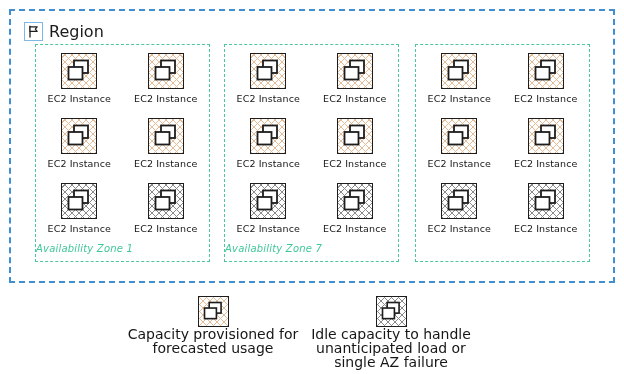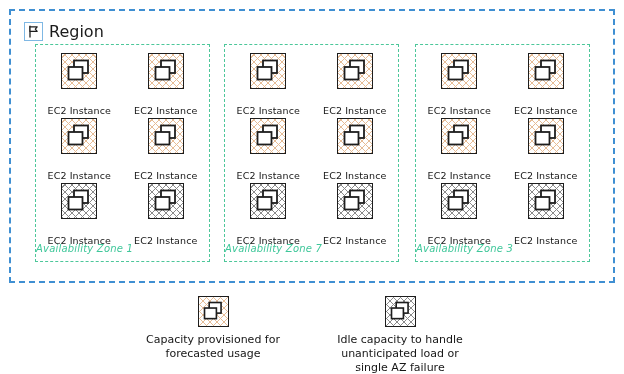--- a/index.html
+++ b/index.html
@@ -74,21 +74,20 @@
     display: flex;
     flex-direction: column;
     align-items: center;
     gap: 4px;
   }
   .instance-label {
     font-size: 9.5px;
     letter-spacing: .1px;
     white-space: nowrap;
     color: #161616;
-    margin-top: 12px;
   }
   .az-caption {
     position: absolute;
     left: 0;
     right: 0;
     bottom: 7px;
     text-align: left;
     font-size: 10px;
     font-style: italic;
     color: #3fc79a;
@@ -126,25 +125,24 @@
     width: 624px;
     height: 78px;
   }
   .legend-item {
     position: absolute;
     display: flex;
     flex-direction: column;
     align-items: center;
   }
   #legend-item-provisioned { left: 123px; width: 180px; }
-  #legend-item-idle        { left: 310px; width: 180px; align-items: center; }
+  #legend-item-idle        { left: 301px; width: 180px; align-items: center; }
   .legend-caption {
-    margin-top: 6px;
     text-align: center;
-    font-size: 11px;
+    font-size: 14px;
     line-height: 14px;
     color: #161616;
     white-space: pre-line;
   }
 </style>
 </head>
 <body>
 
 <div id="region-container">
 
@@ -328,21 +326,20 @@
       <div class="instance-cell">
         <span class="ec2-icon gray">
           <svg width="33" height="33" viewBox="0 0 33 33" aria-hidden="true">
             <rect x="12" y="6.5" width="14" height="12.5" fill="#ffffff" stroke="#1d1d1d" stroke-width="1.8"></rect>
             <rect x="6.5" y="13" width="14" height="12.5" fill="#ffffff" stroke="#1d1d1d" stroke-width="1.8"></rect>
           </svg>
         </span>
         <span class="instance-label">EC2 Instance</span>
       </div>
     </div>
-    <div class="az-caption">Availability Zone 3</div>
   </div>
 
 </div>
 
 <div id="legend">
 
   <div class="legend-item" id="legend-item-provisioned">
     <span class="ec2-icon orange legend-size">
       <svg width="28" height="28" viewBox="0 0 33 33" aria-hidden="true">
         <rect x="12" y="6.5" width="14" height="12.5" fill="#ffffff" stroke="#1d1d1d" stroke-width="1.9"></rect>

